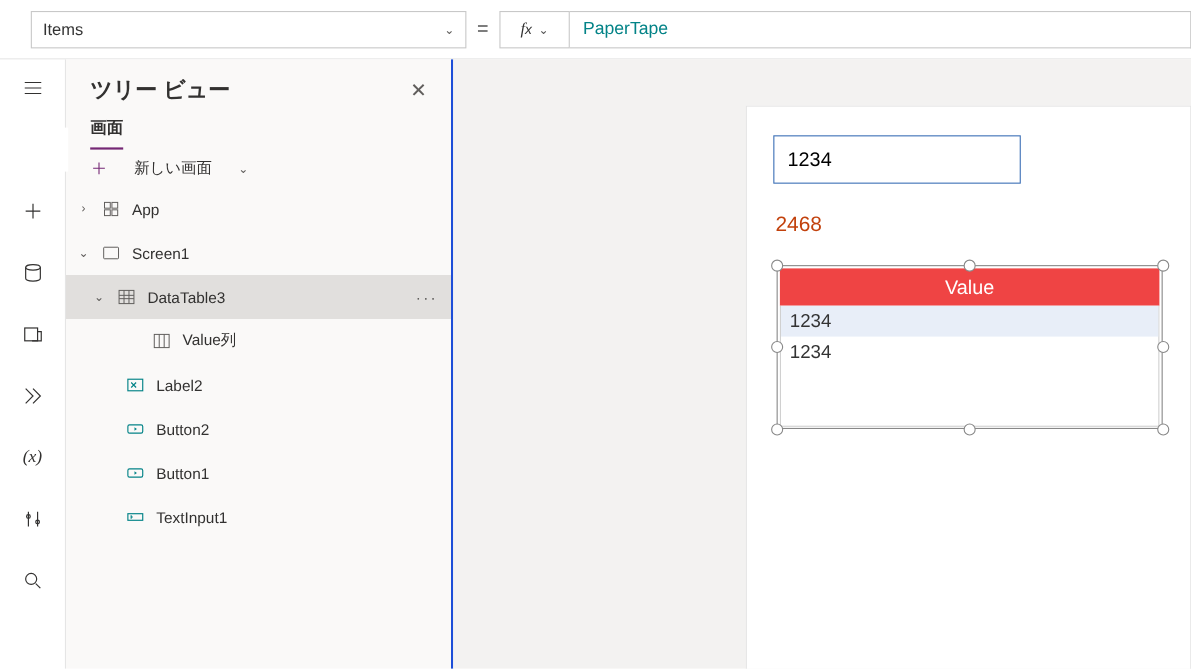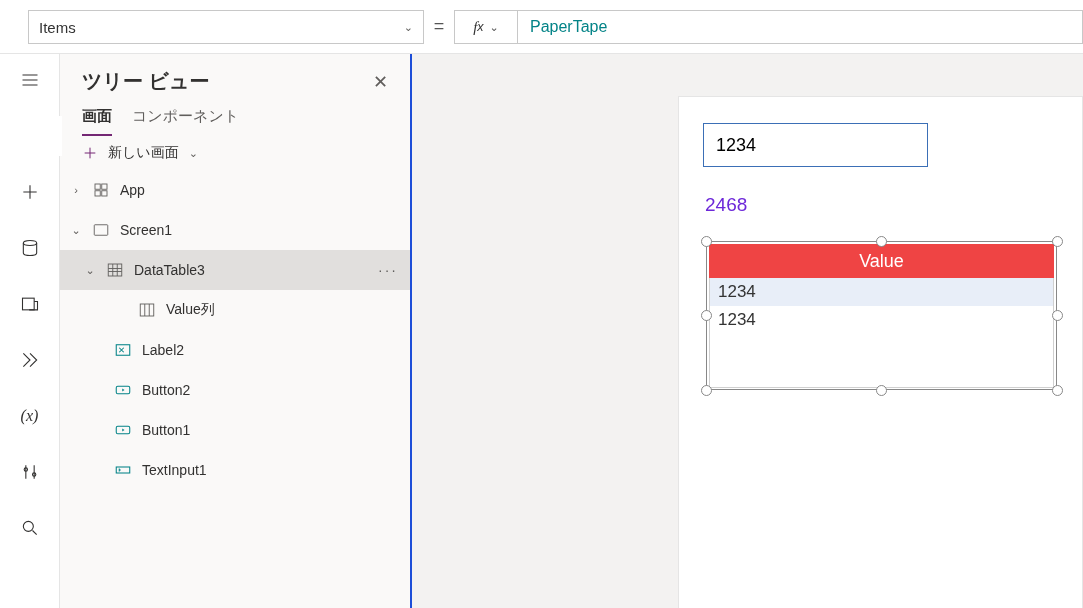--- a/index.html
+++ b/index.html
@@ -31,21 +31,21 @@
 
   .tabs { display:flex; gap:20px; padding:6px 22px 0 22px; font-size:15px; color:#605e5c; }
   .tab { padding-bottom:8px; }
   .tab.active { color:#323130; border-bottom:2px solid #742774; font-weight:600; }
 
   .search-wrap { padding:10px 18px 6px 18px; }
   .search-box { height:34px; border:1px solid #323130; display:flex; align-items:center; padding:0 10px; gap:10px; background:#fff; }
   .search-box input { border:none; outline:none; font-size:14px; flex:1; color:#605e5c; background:transparent; }
   .search-box svg { width:16px; height:16px; stroke:#a80000; stroke-width:1.5; fill:none; }
 
-  .newscreen { display:flex; align-items:center; gap:10px; padding:8px 22px; font-size:14px; color:#323130; }
+  .newscreen { display:flex; align-items:center; gap:24px; padding:8px 22px; font-size:14px; color:#323130; }
   .newscreen svg { width:16px; height:16px; stroke:#742774; stroke-width:1.5; fill:none; }
   .chev { font-size:11px; color:#605e5c; }
 
   .tree { font-size:14px; color:#323130; }
   .tree-row { display:flex; align-items:center; height:40px; padding-right:12px; gap:10px; }
   .tree-row.selected { background:#e1dfdd; }
   .tree-row .caret { width:12px; text-align:center; color:#605e5c; font-size:11px; }
   .tree-row svg.node-icon { width:18px; height:18px; stroke:#605e5c; fill:none; stroke-width:1.2; }
   .tree-row svg.ctl-icon { width:18px; height:18px; }
   .more-dots { margin-left:auto; letter-spacing:2px; color:#605e5c; }
@@ -54,21 +54,21 @@
   .ind1 { padding-left: 24px; }
   .ind2 { padding-left: 54px; }
   .ind3 { padding-left: 78px; }
 
   
   .canvas { flex:1; background:#f3f2f1; position:relative; }
   .artboard { position:absolute; left:266px; top:42px; right:0; height:520px; background:#fff; border:1px solid #e5e5e5; }
   .form-row { position:absolute; display:flex; align-items:center; }
   .input-box { width:225px; height:44px; border:1px solid #3b6fb6; font-size:18px; padding:0 12px; display:flex; align-items:center; }
   .btn { width:114px; height:44px; background:#3b6fb6; color:#fff; display:flex; align-items:center; justify-content:center; font-size:19px; border-radius:3px; }
-  .label-out { font-size:19px; color:#6d28d9; }
+  .label-out { font-size:19px; color:#c2410c; }
 
   .datatable { position:absolute; left:30px; top:189px; width:345px; height:145px; }
   .dt-header { height:34px; background:#ef4444; color:#fff; display:flex; align-items:center; justify-content:center; font-size:18px; }
   .dt-row { height:28px; display:flex; align-items:center; padding-left:8px; font-size:17px; color:#333; }
   .dt-row.sel { background:#e8eef8; }
   .dt-body { border:1px solid #d0d0d0; border-top:none; height:110px; background:#fff; }
 
   
   .sel-box { position:absolute; border:1px solid #888; pointer-events:none; }
   .handle { position:absolute; width:11px; height:11px; border:1px solid #888; border-radius:50%; background:#fff; }
@@ -143,21 +143,20 @@
     </div>
   </div>
 
   <div class="treepanel">
     <div class="tree-header">
       <div class="tree-title">ツリー ビュー</div>
       <div class="close-x">✕</div>
     </div>
     <div class="tabs">
       <div class="tab active">画面</div>
-      <div class="tab">コンポーネント</div>
     </div>
     <div class="newscreen">
       <svg viewBox="0 0 24 24">
           <path d="M12 4v16M4 12h16"></path>
         </svg>
       <span>新しい画面</span>
       <span class="chev">⌄</span>
     </div>
 
     <div class="tree">

